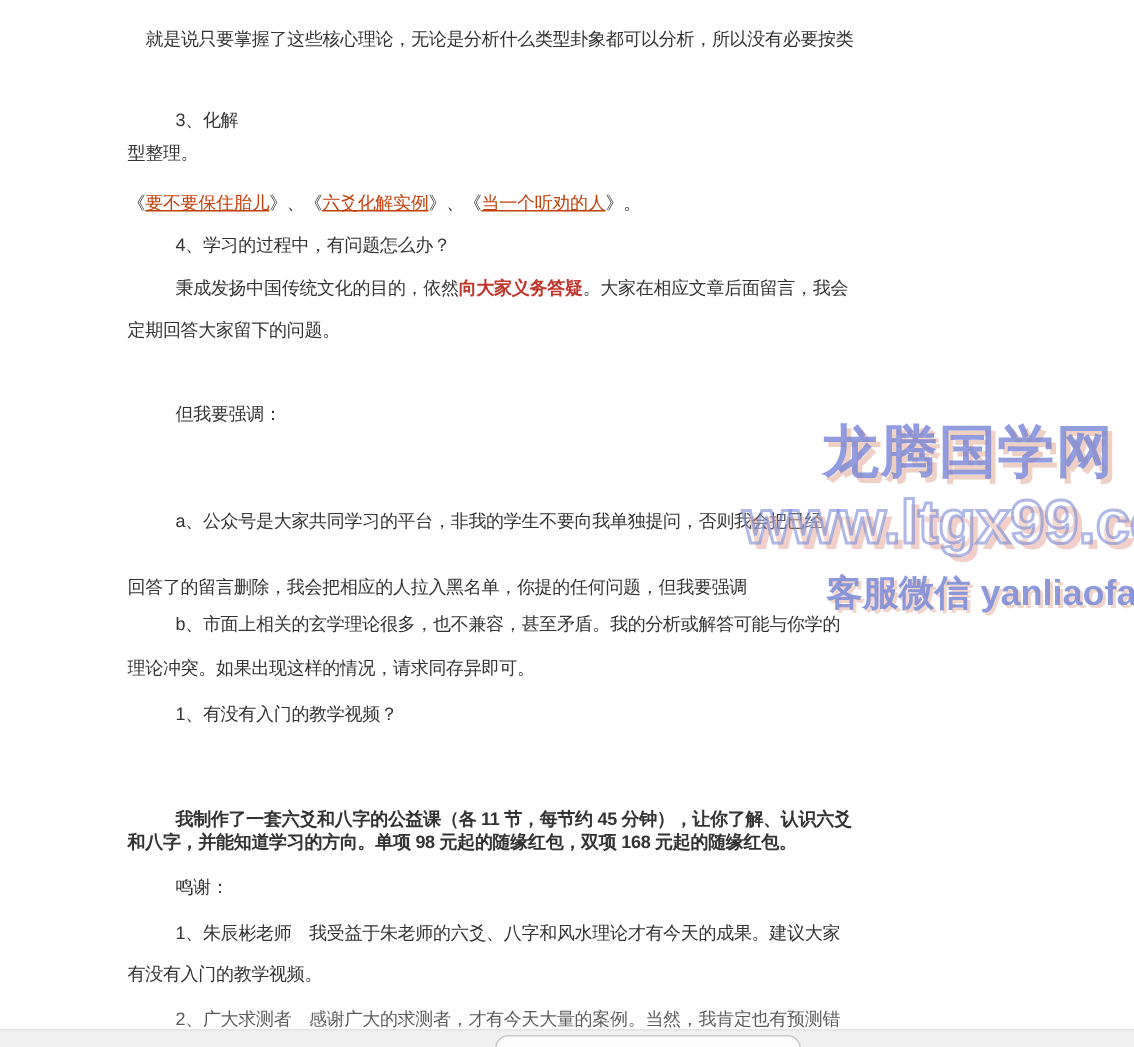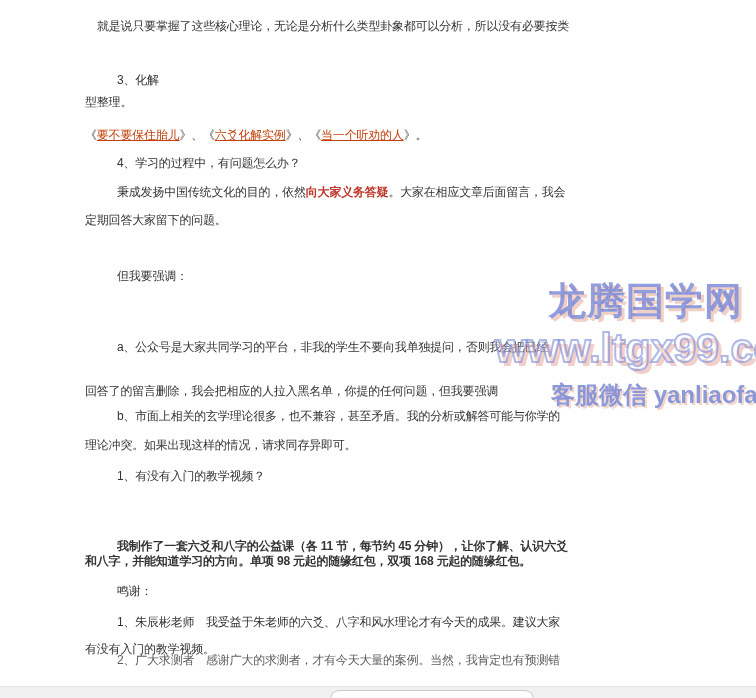--- a/index.html
+++ b/index.html
@@ -80,21 +80,21 @@
   <div class="line" style="left:117px;top:468px;">1、有没有入门的教学视频？</div>
 
   <div class="line bold" style="left:117px;top:506px;margin-top:32px;">我制作了一套六爻和八字的公益课（各 11 节，每节约 45 分钟），让你了解、认识六爻</div>
   <div class="line bold" style="left:85px;top:553px;">和八字，并能知道学习的方向。单项 98 元起的随缘红包，双项 168 元起的随缘红包。</div>
 
   <div class="line" style="left:117px;top:583px;">鸣谢：</div>
 
   <div class="line" style="left:117px;top:614px;">1、朱辰彬老师　我受益于朱老师的六爻、八字和风水理论才有今天的成果。建议大家</div>
   <div class="line" style="left:85px;top:641px;">有没有入门的教学视频。</div>
 
-  <div class="line faded" style="left:117px;top:652px;">2、广大求测者　感谢广大的求测者，才有今天大量的案例。当然，我肯定也有预测错</div>
+  <div class="line faded" style="left:117px;top:671px;">2、广大求测者　感谢广大的求测者，才有今天大量的案例。当然，我肯定也有预测错</div>
 
   <div class="wm wm-name">龙腾国学网</div>
   <div class="wm wm-url">www.ltgx99.com</div>
   <div class="wm wm-contact">客服微信 yanliaofan225</div>
 
   <div class="bottom-strip"></div>
   <div class="bottom-pill"></div>
 
 </div>
 

